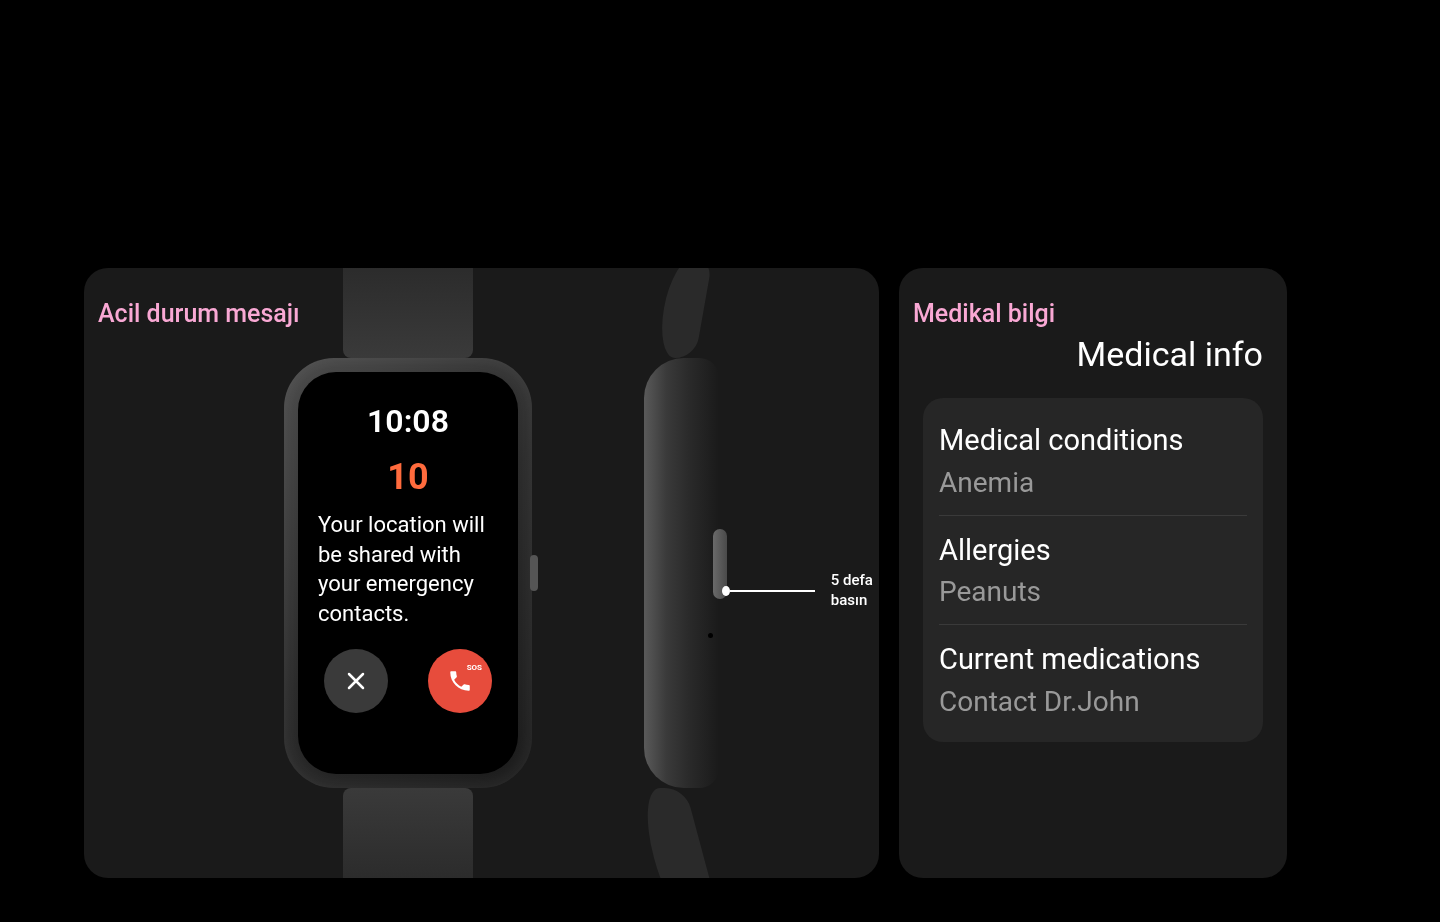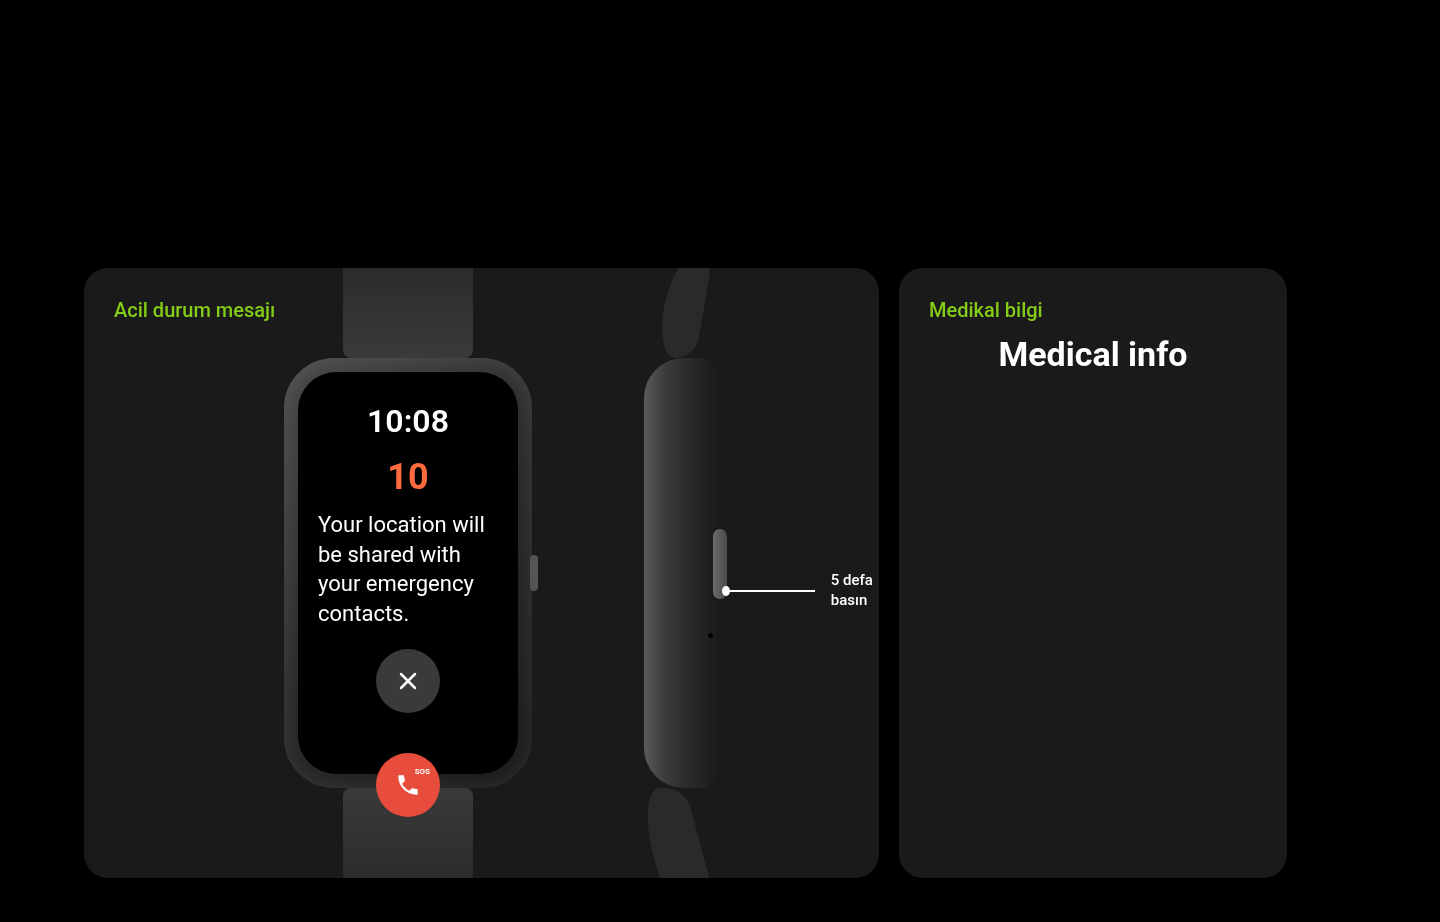--- a/index.html
+++ b/index.html
@@ -38,27 +38,27 @@
       padding: 30px;
     }
     
     .card-right {
       width: 388px;
       height: 610px;
       padding: 14px 24px;
     }
     
     .card-title {
-      color: #84cc16;
-      font-size: 20px;
+      color: #f9a8d4;
+      font-size: 25px;
       font-weight: 500;
       line-height: 1.4;
       position: absolute;
       top: 28px;
-      left: 30px;
+      left: 14px;
       z-index: 10;
     }
     
     .watch-front {
       position: absolute;
       left: 200px;
       top: -10px;
     }
     
     .watch-band-top {
@@ -129,21 +129,20 @@
       text-align: left;
       line-height: 1.35;
       margin-top: 12px;
       padding: 0 4px;
     }
     
     .screen-buttons {
       display: flex;
       gap: 40px;
       margin-top: 20px;
-      flex-direction: column;
     }
     
     .btn-circle {
       width: 64px;
       height: 64px;
       border-radius: 50%;
       display: flex;
       align-items: center;
       justify-content: center;
       cursor: pointer;
@@ -246,22 +245,22 @@
       color: #fff;
       font-size: 15px;
       margin-left: 16px;
       line-height: 1.3;
       font-weight: 500;
     }
     
     .medical-screen-title {
       color: #fff;
       font-size: 34px;
-      font-weight: 700;
-      text-align: center;
+      font-weight: 400;
+      text-align: right;
       margin-top: 52px;
       margin-bottom: 24px;
     }
     
     .medical-list {
       background: #262626;
       border-radius: 20px;
       padding: 8px 16px;
     }
     
@@ -334,14 +333,28 @@
     <div class="pointer-line">
       <div class="pointer-dot"></div>
       <div class="pointer-bar"></div>
       <div class="pointer-label">5 defa basın</div>
     </div>
   </div>
 
   <div class="card card-right">
     <div class="card-title">Medikal bilgi</div>
     <div class="medical-screen-title">Medical info</div>
+    <div class="medical-list">
+      <div class="medical-item">
+        <div class="medical-label">Medical conditions</div>
+        <div class="medical-value">Anemia</div>
+      </div>
+      <div class="medical-item">
+        <div class="medical-label">Allergies</div>
+        <div class="medical-value">Peanuts</div>
+      </div>
+      <div class="medical-item">
+        <div class="medical-label">Current medications</div>
+        <div class="medical-value">Contact Dr.John</div>
+      </div>
+    </div>
   </div>
 </div>
 
 </body></html>

